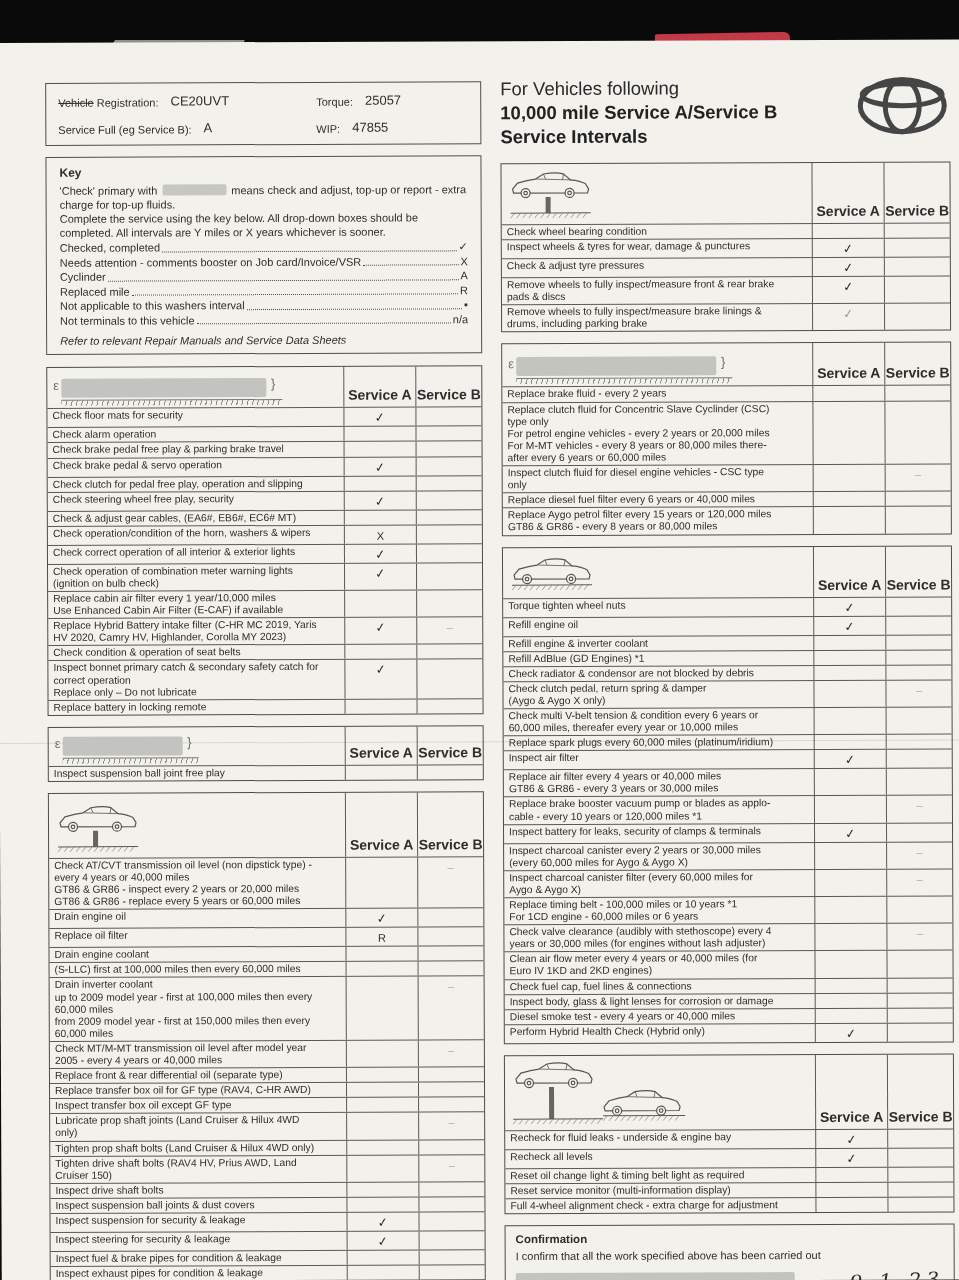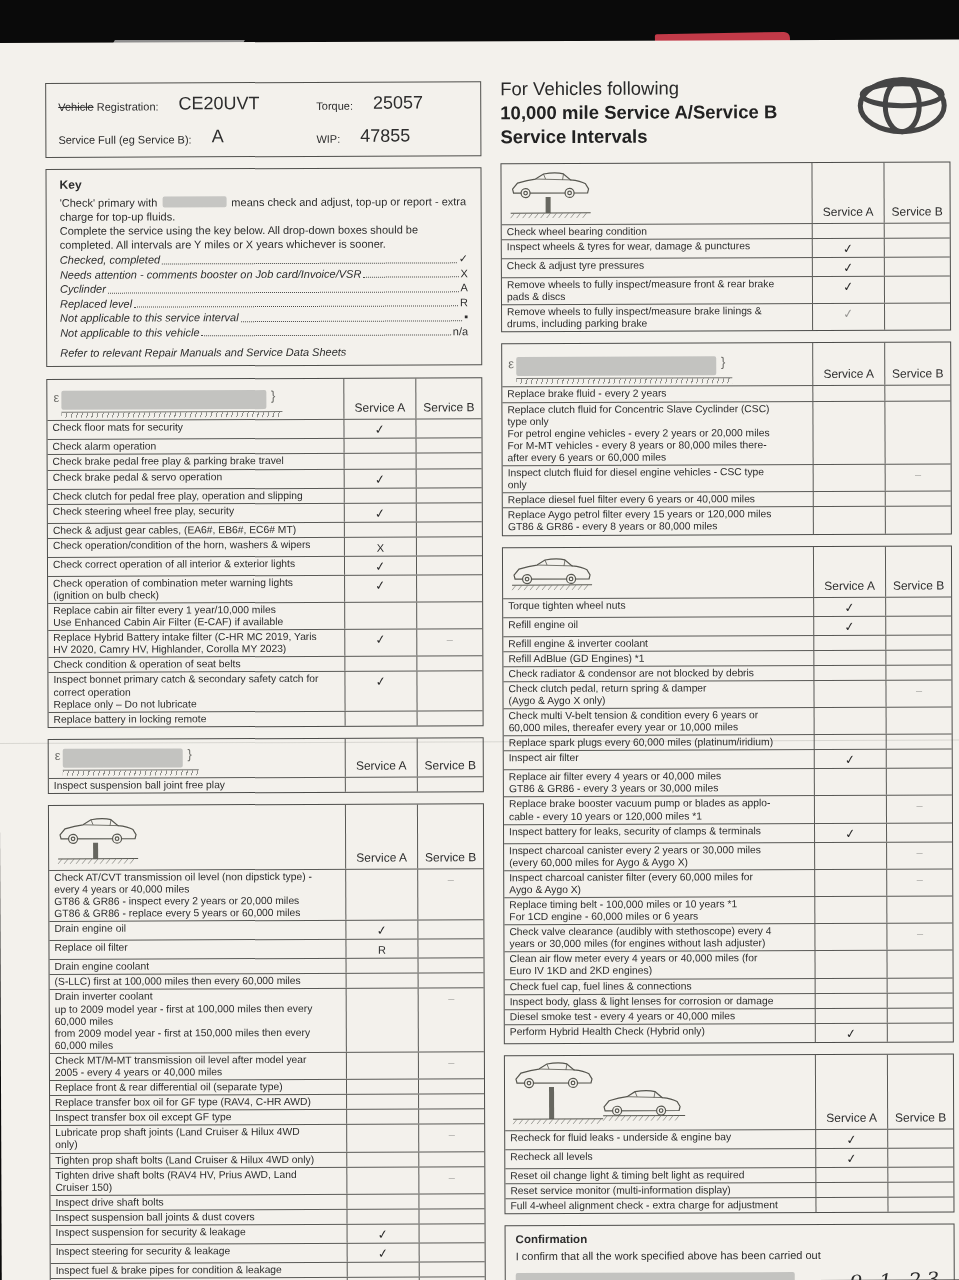--- a/index.html
+++ b/index.html
@@ -17,43 +17,43 @@
 
   .col-left  { position:absolute; left:48px; top:40px; width:436px; }
   .col-right { position:absolute; left:503px; top:36px; width:450px; }
 
   
   .info { border:1.6px solid #4f4f4c; padding:11px 12px 6px; margin-bottom:11px; }
   .irow { display:flex; margin-bottom:12px; font-size:11px; }
   .ipL { flex:1; }
   .ipR { width:152px; }
   .struck { text-decoration:line-through; }
-  .ival { font-size:18px; margin-left:20px; display:inline-block; transform:translateY(-1px); }
+  .ival { font-size:13px; margin-left:12px; display:inline-block; transform:translateY(-1px); }
 
   
   .keybox { border:1.6px solid #4f4f4c; padding:8px 13px 7px; margin-bottom:12px; }
   .ktitle { font-weight:bold; font-size:12px; margin-bottom:5px; }
   .kp { font-size:11px; line-height:13.6px; white-space:pre-line; margin-bottom:1px; }
   .inline-blob { display:inline-block; width:64px; height:11px; background:#c6c6c3; margin:0 5px -1px; border-radius:2px; }
   .klist { margin-top:1px; }
   .kentry { display:flex; align-items:flex-end; font-size:11px; line-height:14.5px; }
-  .klabel { white-space:nowrap;font-style:italic; }
+  .klabel { white-space:nowrap; }
   .dots { flex:1; border-bottom:1.6px dotted #4a4a48; margin:0 2px 3px; }
   .ksym { white-space:nowrap; }
   .kfooter { font-style:italic; font-size:11px; margin-top:7px; }
 
   
   .tbl { border:1.6px solid #4c4c4a; margin-bottom:11px; background:transparent; }
   .thead { display:flex; }
   .trow { display:flex; border-top:1px solid #595956; }
   .c-text { flex:1; padding:1px 5px; font-size:10.3px; line-height:12.1px; white-space:pre-line; }
   .c-a { width:72px; border-left:1px solid #595956; text-align:center; }
   .c-b { width:66px; border-left:1px solid #595956; text-align:center; }
   .h-icon { display:flex; align-items:flex-end; padding:4px 0 2px 6px; }
-  .h-col { display:flex; align-items:flex-end; justify-content:center; font-weight:normal; font-size:12px; padding-bottom:4px; }
+  .h-col { display:flex; align-items:flex-end; justify-content:center; font-weight:bold; font-size:14px; padding-bottom:4px; }
 
   .mk { display:inline-block; }
   .mk-check { font-size:12.5px; transform:rotate(-6deg); }
   .mk-x { font-size:11px; }
   .mk-r { font-size:11px; }
   .mk-dash { color:#555; font-size:11px; }
   .faint { opacity:.45; }
 
   .blob-wrap { position:relative; margin-left:8px; }
   .blob { height:19px; background:#c3c3c0; border-radius:2px; position:relative; }
@@ -127,31 +127,31 @@
               <span class="klabel">Needs attention - comments booster on Job card/Invoice/VSR</span>
               <span class="dots"></span>
               <span class="ksym">X</span>
             </div>
             <div class="kentry">
               <span class="klabel">Cyclinder</span>
               <span class="dots"></span>
               <span class="ksym">A</span>
             </div>
             <div class="kentry">
-              <span class="klabel">Replaced level</span>
+              <span class="klabel">Replaced mile</span>
               <span class="dots"></span>
               <span class="ksym">R</span>
             </div>
             <div class="kentry">
-              <span class="klabel">Not applicable to this service interval</span>
+              <span class="klabel">Not applicable to this washers interval</span>
               <span class="dots"></span>
               <span class="ksym">▪</span>
             </div>
             <div class="kentry">
-              <span class="klabel">Not applicable to this vehicle</span>
+              <span class="klabel">Not terminals to this vehicle</span>
               <span class="dots"></span>
               <span class="ksym">n/a</span>
             </div>
           </div>
         <div class="kfooter">Refer to relevant Repair Manuals and Service Data Sheets</div>
       </div>
 
       <div class="tbl">
           <div class="thead" style="height: 40px;">
             <div class="c-text h-icon"><div class="blob-wrap"><div class="blob" style="width: 205px;"></div><div class="hatch" style="width: 221px;"></div></div></div>

